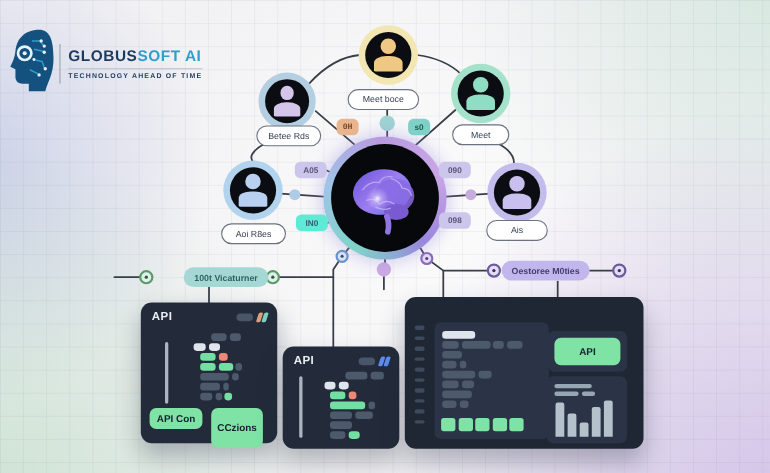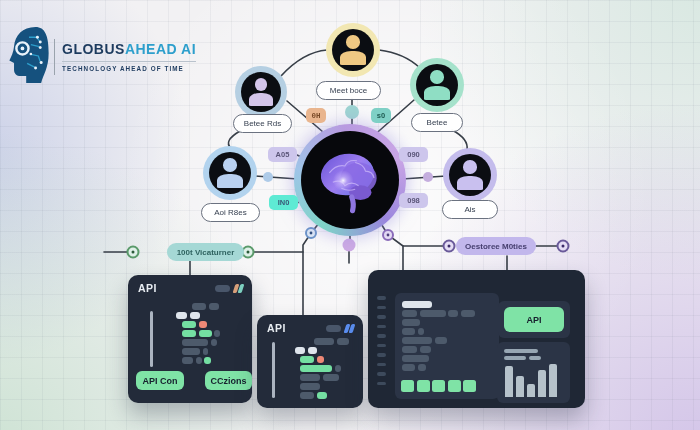--- a/index.html
+++ b/index.html
@@ -97,21 +97,21 @@
             <circle cx="34" cy="17" r="1.6"></circle>
           <circle cx="34" cy="23" r="1.6"></circle>
             <circle cx="35" cy="39" r="1.6"></circle>
           <circle cx="29" cy="45" r="1.6"></circle>
             <circle cx="24" cy="30" r="1.4"></circle>
         </g>
       </svg>
     </span>
     <div class="logo-divider"></div>
     <div class="logo-text">
-      <div class="brand"><span class="p1">GLOBUS</span><span class="p2">AHEAD AI</span></div>
+      <div class="brand"><span class="p1">GLOBUS</span><span class="p2">SOFT AI</span></div>
       <div class="tagline">TECHNOLOGY AHEAD OF TIME</div>
     </div>
   </div>
 
   <svg class="wires" width="700" height="430" viewBox="0 0 700 430">
     <g stroke="#373e47" stroke-width="1.6" fill="none" stroke-linecap="round">
       <path d="M281 76 Q 303 52 327 50"></path>
       <path d="M379 50 Q 404 53 420 68"></path>
       <path d="M352 98 L352 131"></path>
       <path d="M330 138 L287 101"></path>
@@ -192,21 +192,21 @@
   </div>
   <div class="avatar" style="left:443px;top:148px;width:54px;height:54px;background:#c4bcec;--tint:#c9c0ef;">
     <div class="avatar-inner">
         <span class="person-head"></span>
         <span class="person-body"></span>
       </div>
   </div>
 
   <div class="name-pill" style="left:316px;top:81px;width:63px;height:17px;">Meet boce</div>
   <div class="name-pill" style="left:233px;top:114px;width:57px;height:17px;">Betee Rds</div>
-  <div class="name-pill" style="left:411px;top:113px;width:50px;height:17px;">Betee</div>
+  <div class="name-pill" style="left:411px;top:113px;width:50px;height:17px;">Meet</div>
   <div class="name-pill" style="left:201px;top:203px;width:57px;height:17px;">Aoi R8es</div>
   <div class="name-pill" style="left:442px;top:200px;width:54px;height:17px;">Ais</div>
 
   <div class="badge" style="left:306px;top:108px;width:20px;height:15px;background:#e9b58e;color:#7a4a28;font-family:Liberation Mono, monospace;">0H</div>
   <div class="badge" style="left:371px;top:108px;width:20px;height:15px;background:#7fd0c6;color:#1e5a52;">s0</div>
   <div class="badge" style="left:268px;top:147px;width:29px;height:15px;background:#cdc6ec;color:#5a5578;">A05</div>
   <div class="badge" style="left:399px;top:147px;width:29px;height:15px;background:#cdc6ec;color:#5a5578;">090</div>
   <div class="badge" style="left:269px;top:195px;width:29px;height:15px;background:#5eead4;color:#3a5a78;">IN0</div>
   <div class="badge" style="left:399px;top:193px;width:29px;height:15px;background:#cdc6ec;color:#5a5578;">098</div>
 
@@ -283,21 +283,21 @@
           <span class="code-seg" style="width: 18px; background: rgb(77, 90, 107);"></span>
           <span class="code-seg" style="width: 5px; background: rgb(77, 90, 107);"></span>
         </div>
         <div class="code-row" style="margin-left: 30px;">
           <span class="code-seg" style="width: 11px; background: rgb(77, 90, 107);"></span>
           <span class="code-seg" style="width: 6px; background: rgb(77, 90, 107);"></span>
           <span class="code-seg" style="width: 7px; background: rgb(116, 223, 162);"></span>
         </div>
       </div>
     <button class="btn" style="left:8px;top:96px;width:48px;height:19px;">API Con</button>
-    <button class="btn" style="left:77px;top:96px;width:47px;height:19px;">CCzions</button>
+    <button class="btn" style="left:64px;top:96px;width:47px;height:36px;">CCzions</button>
   </div>
 
   <div class="panel" style="left:257px;top:315px;width:106px;height:93px;">
     <div class="panel-head">
       <span class="panel-title">API</span>
       <span class="head-right">
         <span class="head-pill"></span>
         <span class="slash-icon">
             <i style="background:#5b8ef0;"></i>
             <i style="background:#5b8ef0;"></i>

